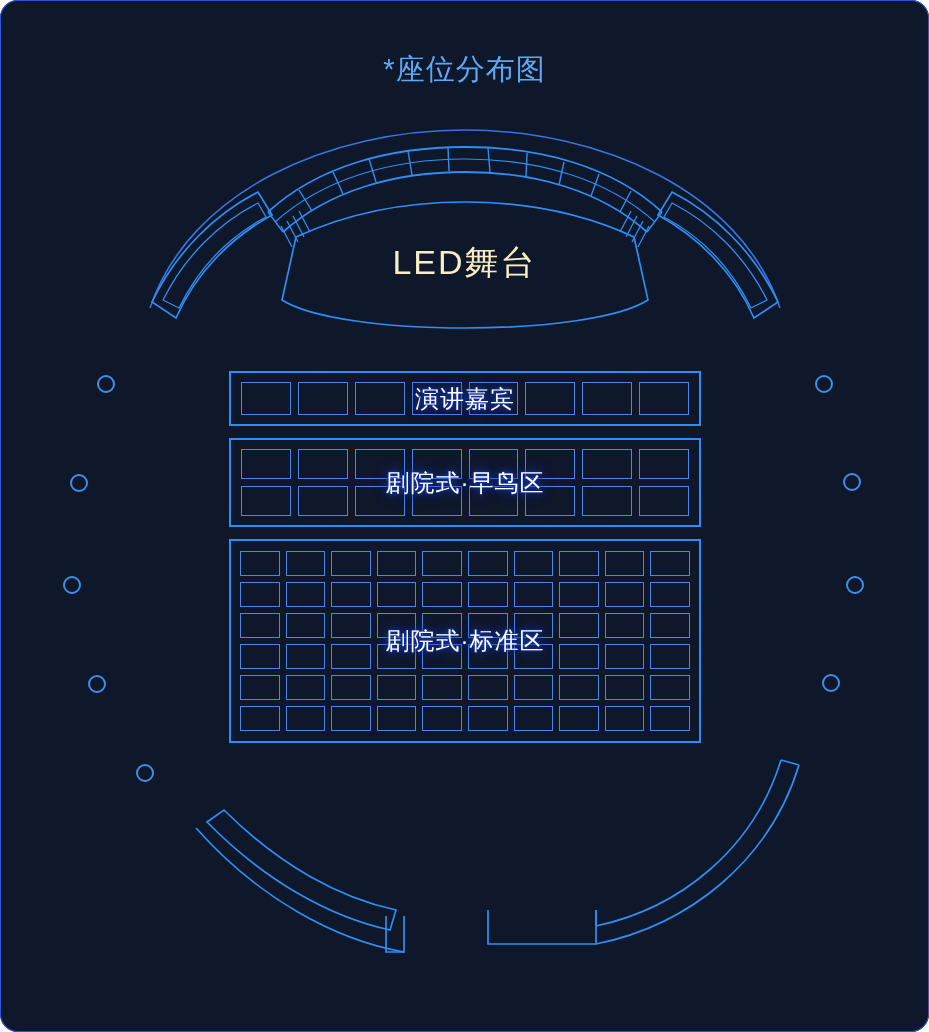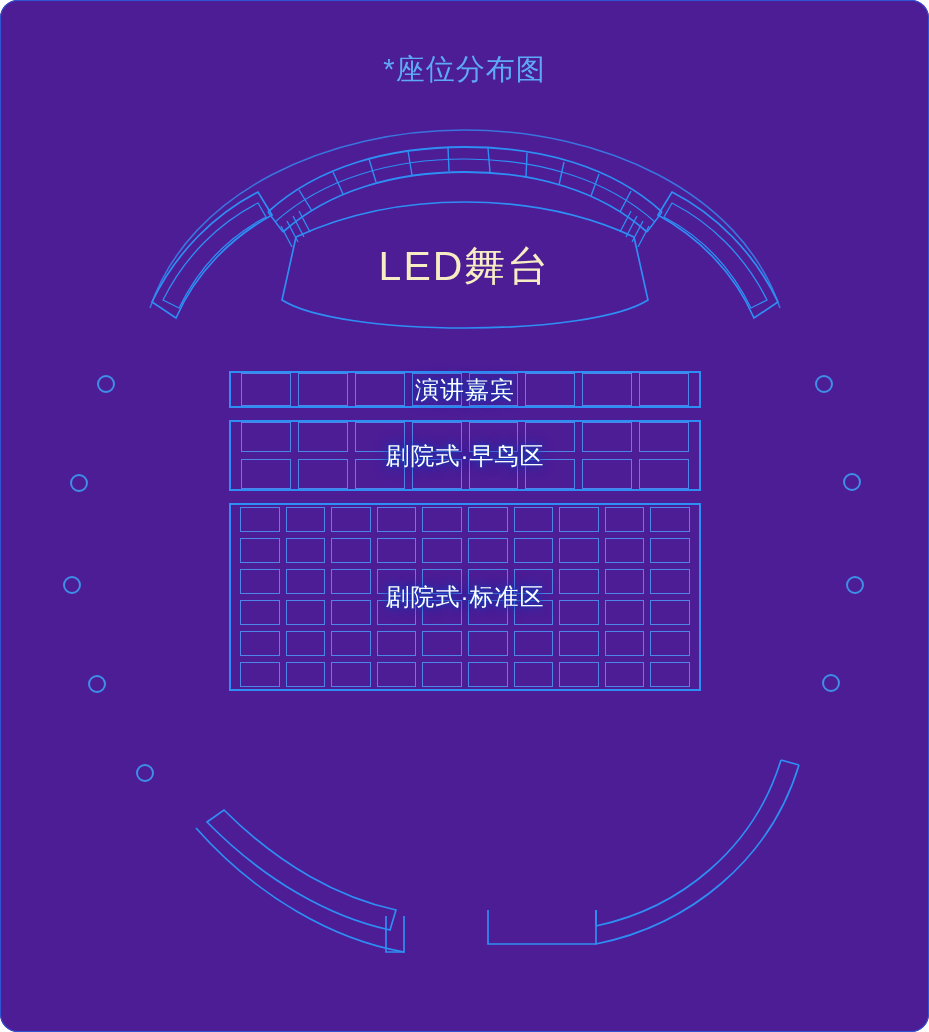--- a/index.html
+++ b/index.html
@@ -8,21 +8,21 @@
     background: #ffffff;
   }
   body {
     font-family: "Liberation Sans", "DejaVu Sans", sans-serif;
   }
   #venue-card {
     position: relative;
     width: 929px;
     height: 1032px;
     box-sizing: border-box;
-    background: #4c1d95;
+    background: #0f172a;
     border-radius: 18px;
     overflow: hidden;
     box-shadow: inset 0 0 0 1px #2f55d4;
   }
   
   #chart-title {
     position: absolute;
     left: 0;
     top: 52px;
     width: 100%;
@@ -42,38 +42,38 @@
     height: 1032px;
     pointer-events: none;
   }
   
   #stage-label {
     position: absolute;
     left: 0;
     top: 240px;
     width: 100%;
     text-align: center;
-    font-size: 41px;
+    font-size: 34px;
     color: #f7edc4;
     letter-spacing: 2px;
     line-height: 1.3;
   }
   
   #seating-area {
     position: absolute;
     left: 229px;
     top: 371px;
     width: 472px;
   }
   .zone {
     position: relative;
     box-sizing: border-box;
     border: 2px solid #2f8ef4;
     margin-bottom: 12px;
-    padding: 0 10px;
+    padding: 9px 10px;
     background: transparent;
   }
   .zone-rows {
     display: flex;
     flex-direction: column;
     gap: 7px;
   }
   .seat-row {
     display: flex;
     justify-content: space-between;
@@ -97,21 +97,21 @@
     justify-content: center;
     font-size: 24px;
     color: #ffffff;
     letter-spacing: 1px;
     text-shadow: 0 0 7px #1639b8, 0 0 14px #1639b8, 0 0 3px #1639b8;
     pointer-events: none;
   }
   
   #zone-speakers .seat, #zone-vip .seat { height: 33px; }
   #zone-earlybird .seat { height: 30px; }
-  #zone-standard { padding: 2px 9px; }
+  #zone-standard { padding: 10px 9px; }
   #zone-standard .seat { height: 25px; }
   #zone-standard .seat-row { gap: 6px; }
   #zone-standard .zone-rows { gap: 6px; }
 </style>
 </head>
 <body>
 
 <div id="venue-card">
 
   <div id="chart-title">*座位分布图</div>

